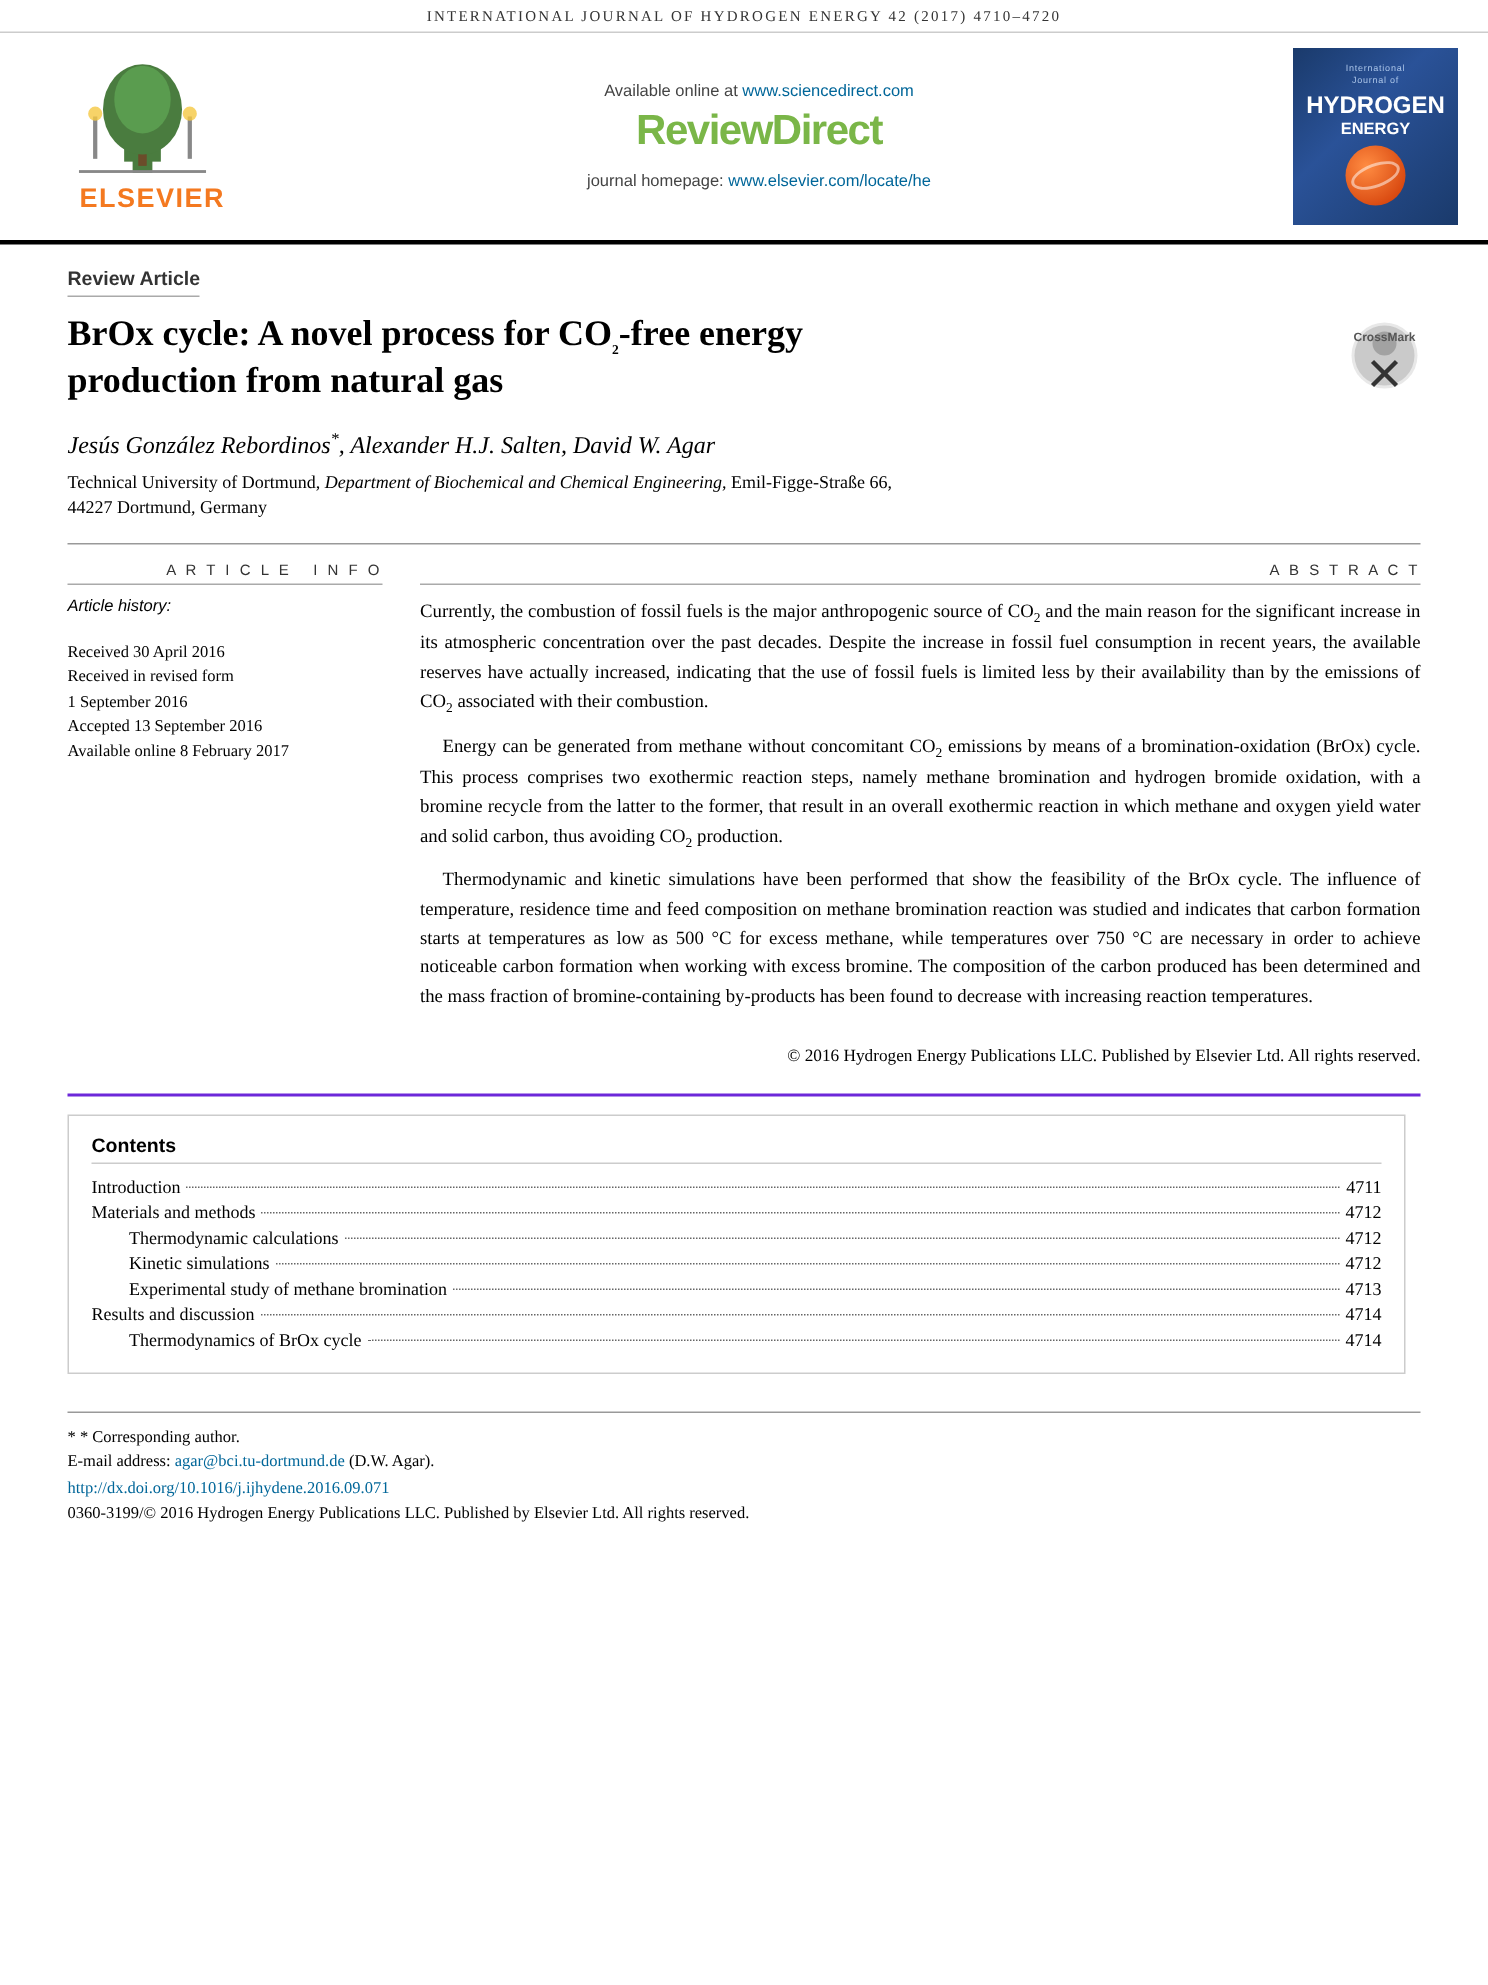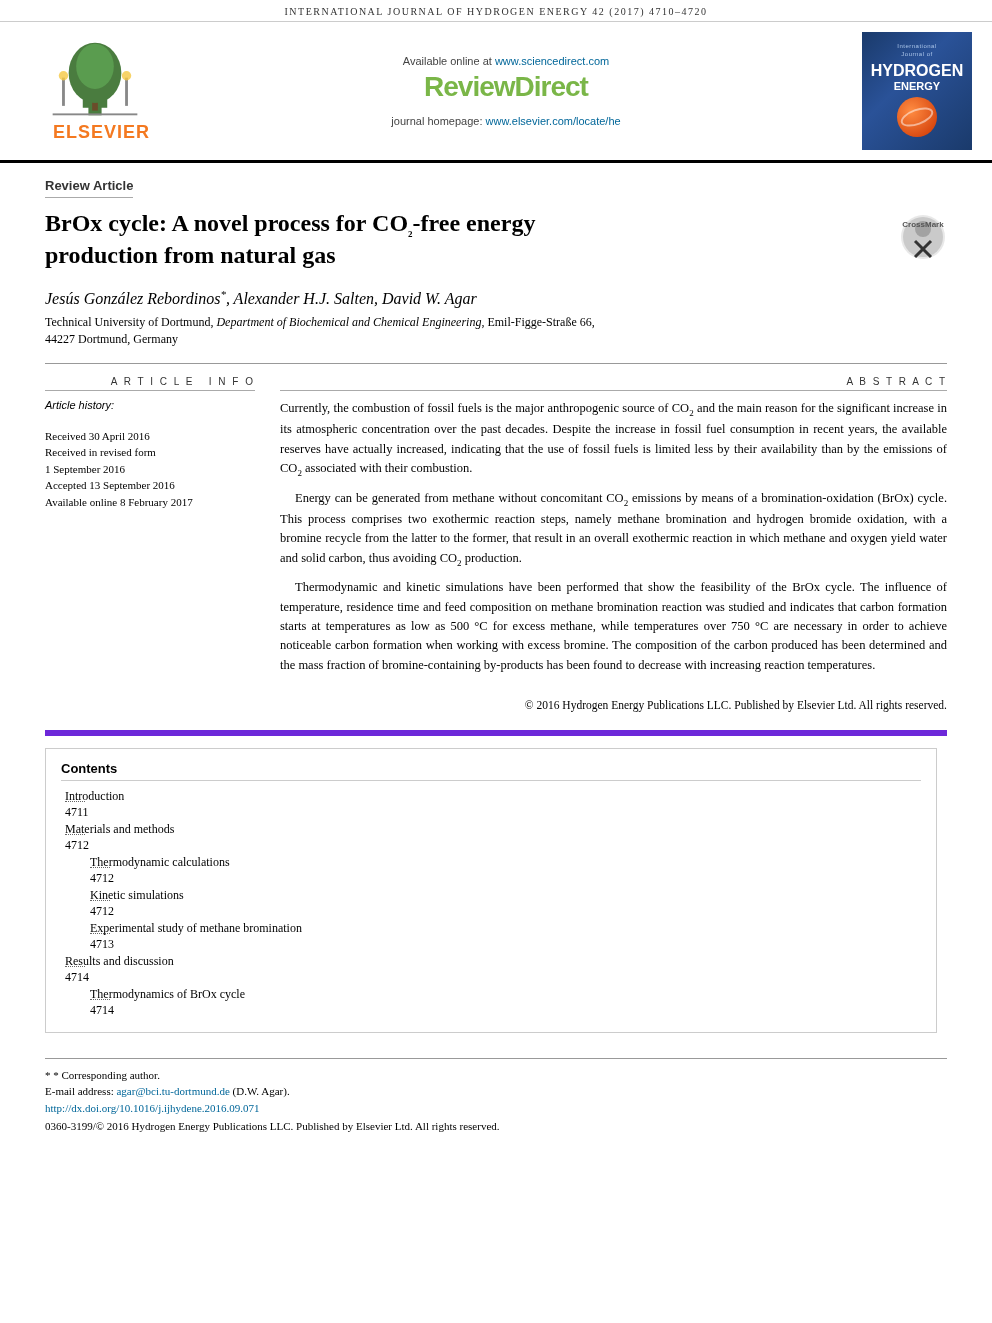--- a/index.html
+++ b/index.html
@@ -285,21 +285,21 @@
     .copyright-line {
       font-family: 'Times New Roman', Times, serif;
       font-size: 11.5px;
       color: #000;
       margin-top: 22px;
       text-align: right;
     }
 
     
     .contents-section {
-      border-top: 6px solid #6d28d9;
+      border-top: 2px solid #6d28d9;
       padding-top: 12px;
     }
     .contents-box {
       border: 1px solid #ccc;
       padding: 12px 15px;
       display: inline-block;
       min-width: 200px;
     }
     .contents-title {
       font-family: Arial, sans-serif;
@@ -311,21 +311,20 @@
       padding-bottom: 4px;
     }
     .toc-item {
       display: flex;
       align-items: baseline;
       font-family: 'Times New Roman', Times, serif;
       font-size: 12px;
       color: #000;
       margin-bottom: 2px;
       width: 860px;
-      flex-direction: column;
     }
     .toc-item.sub {
       padding-left: 25px;
     }
     .toc-label {
       flex-shrink: 0;
       white-space: nowrap;
     }
     .toc-dots {
       flex: 1;

